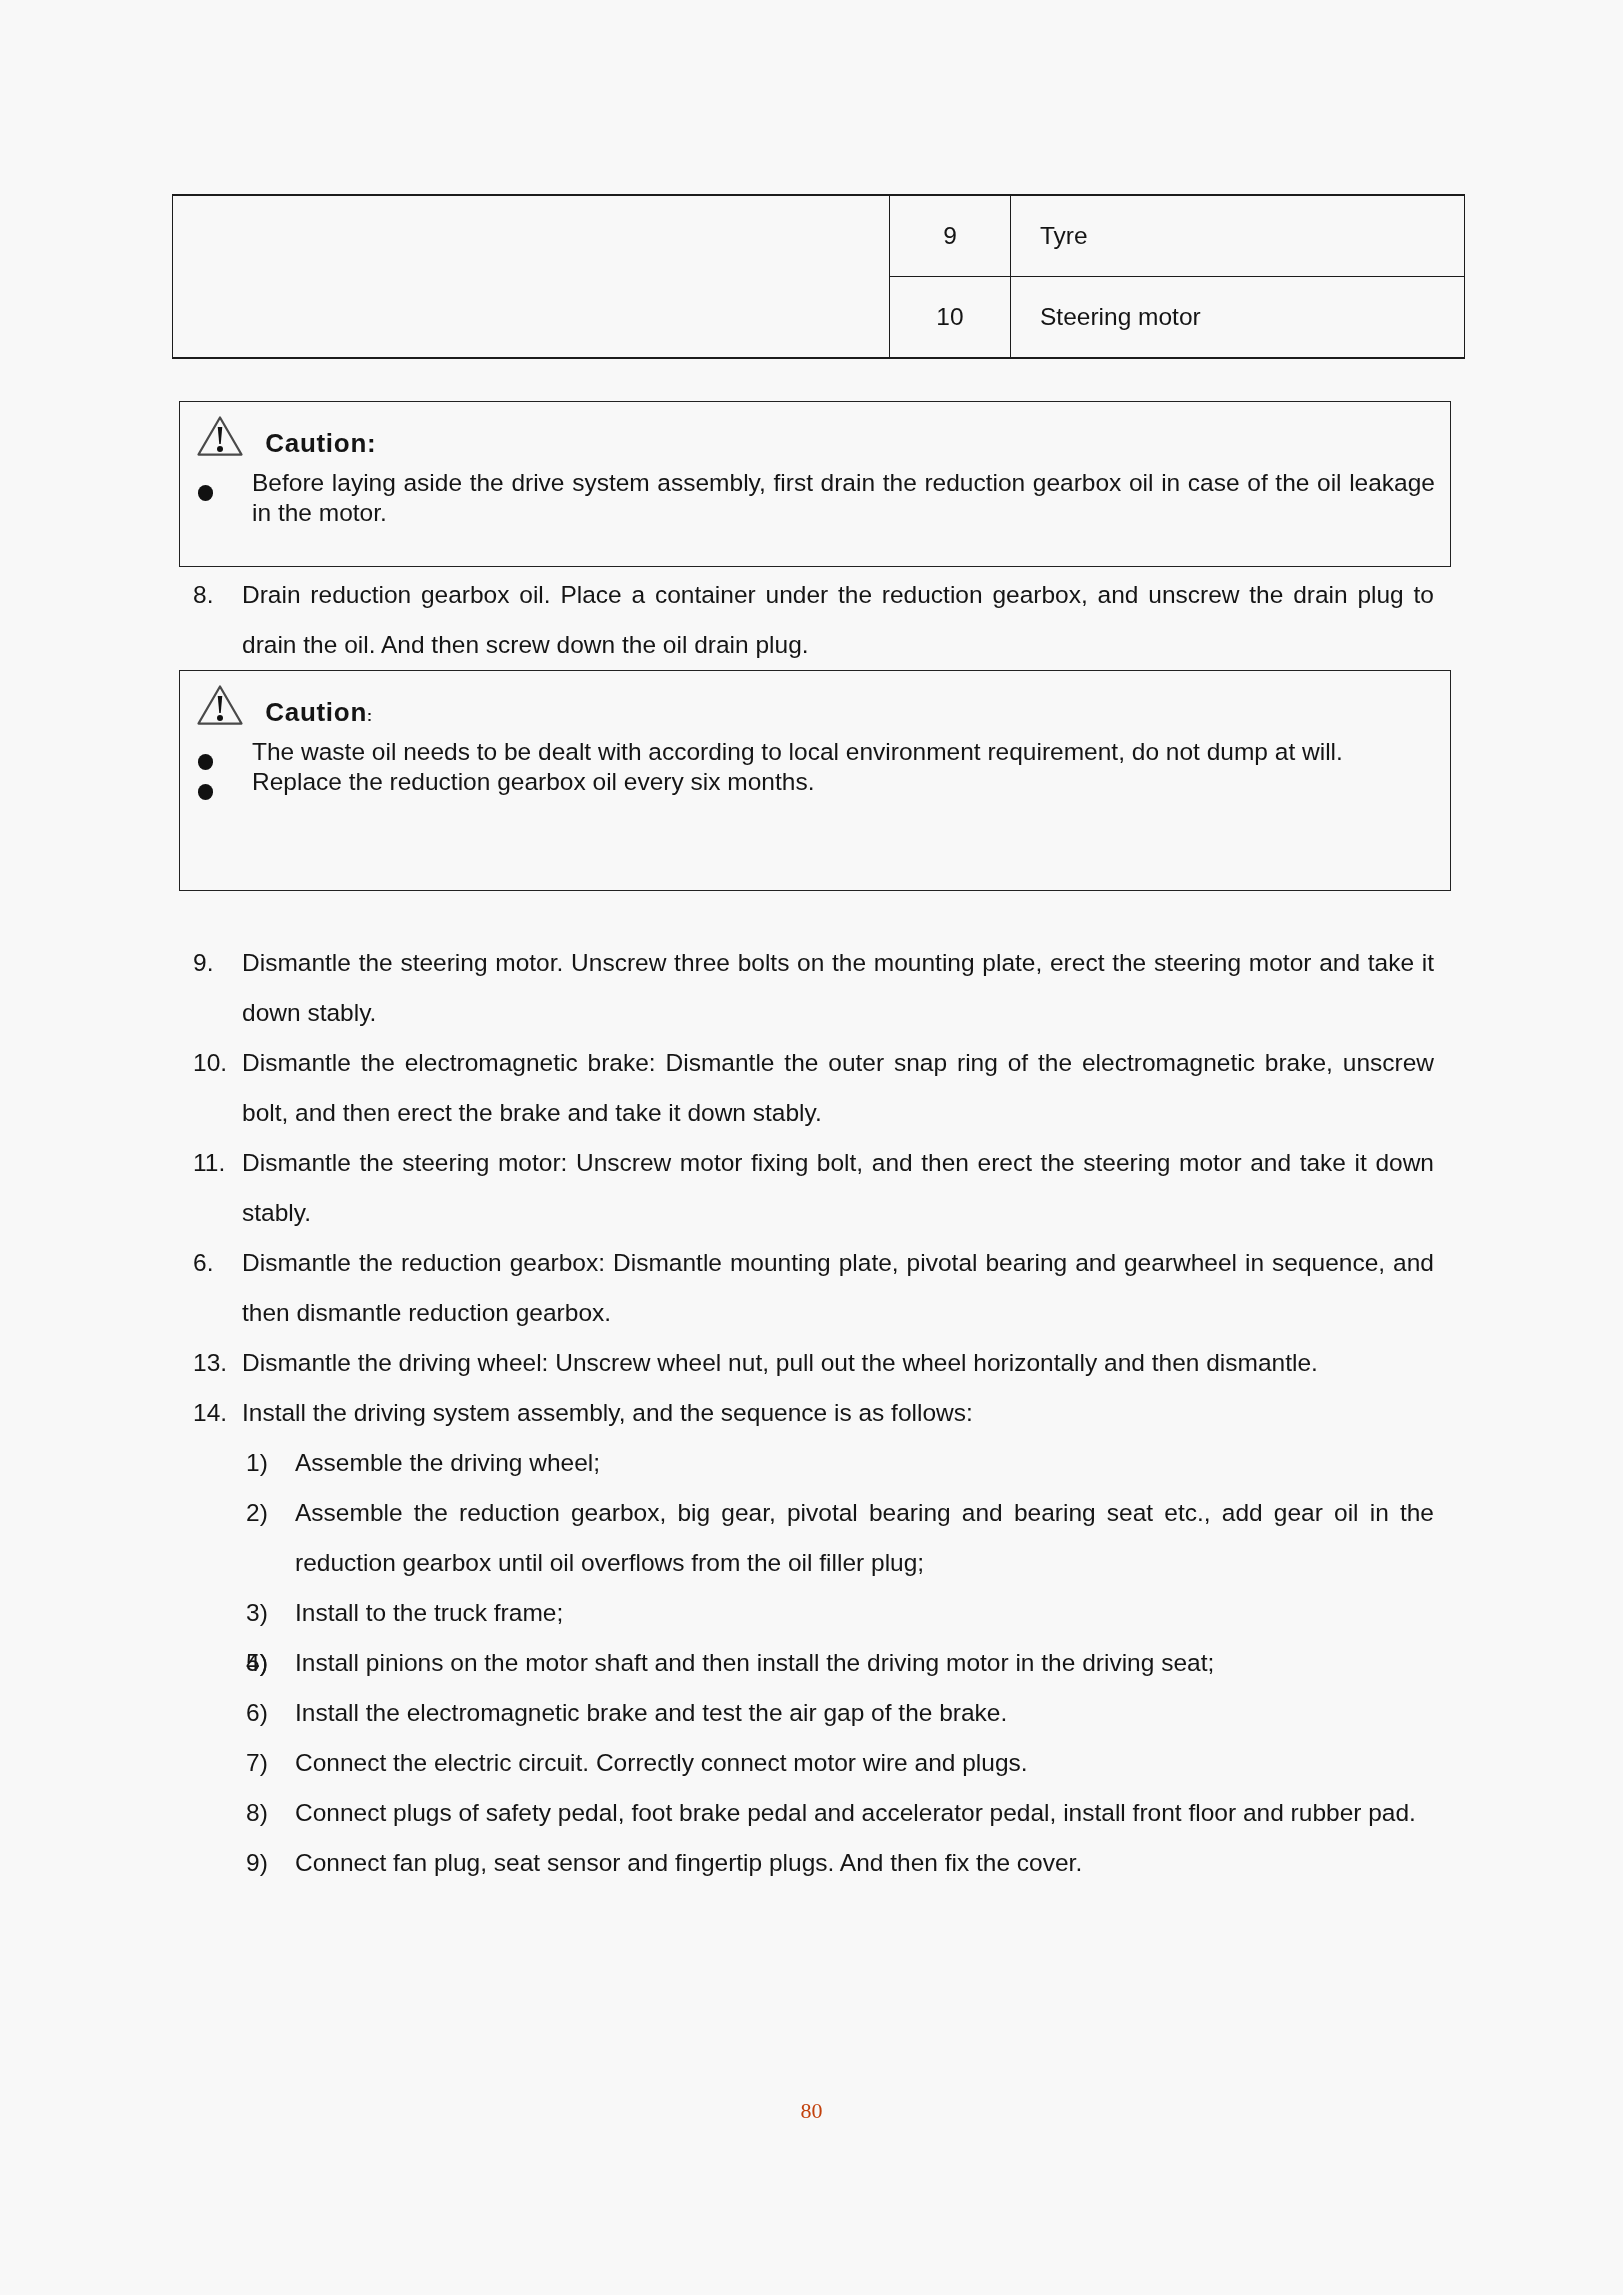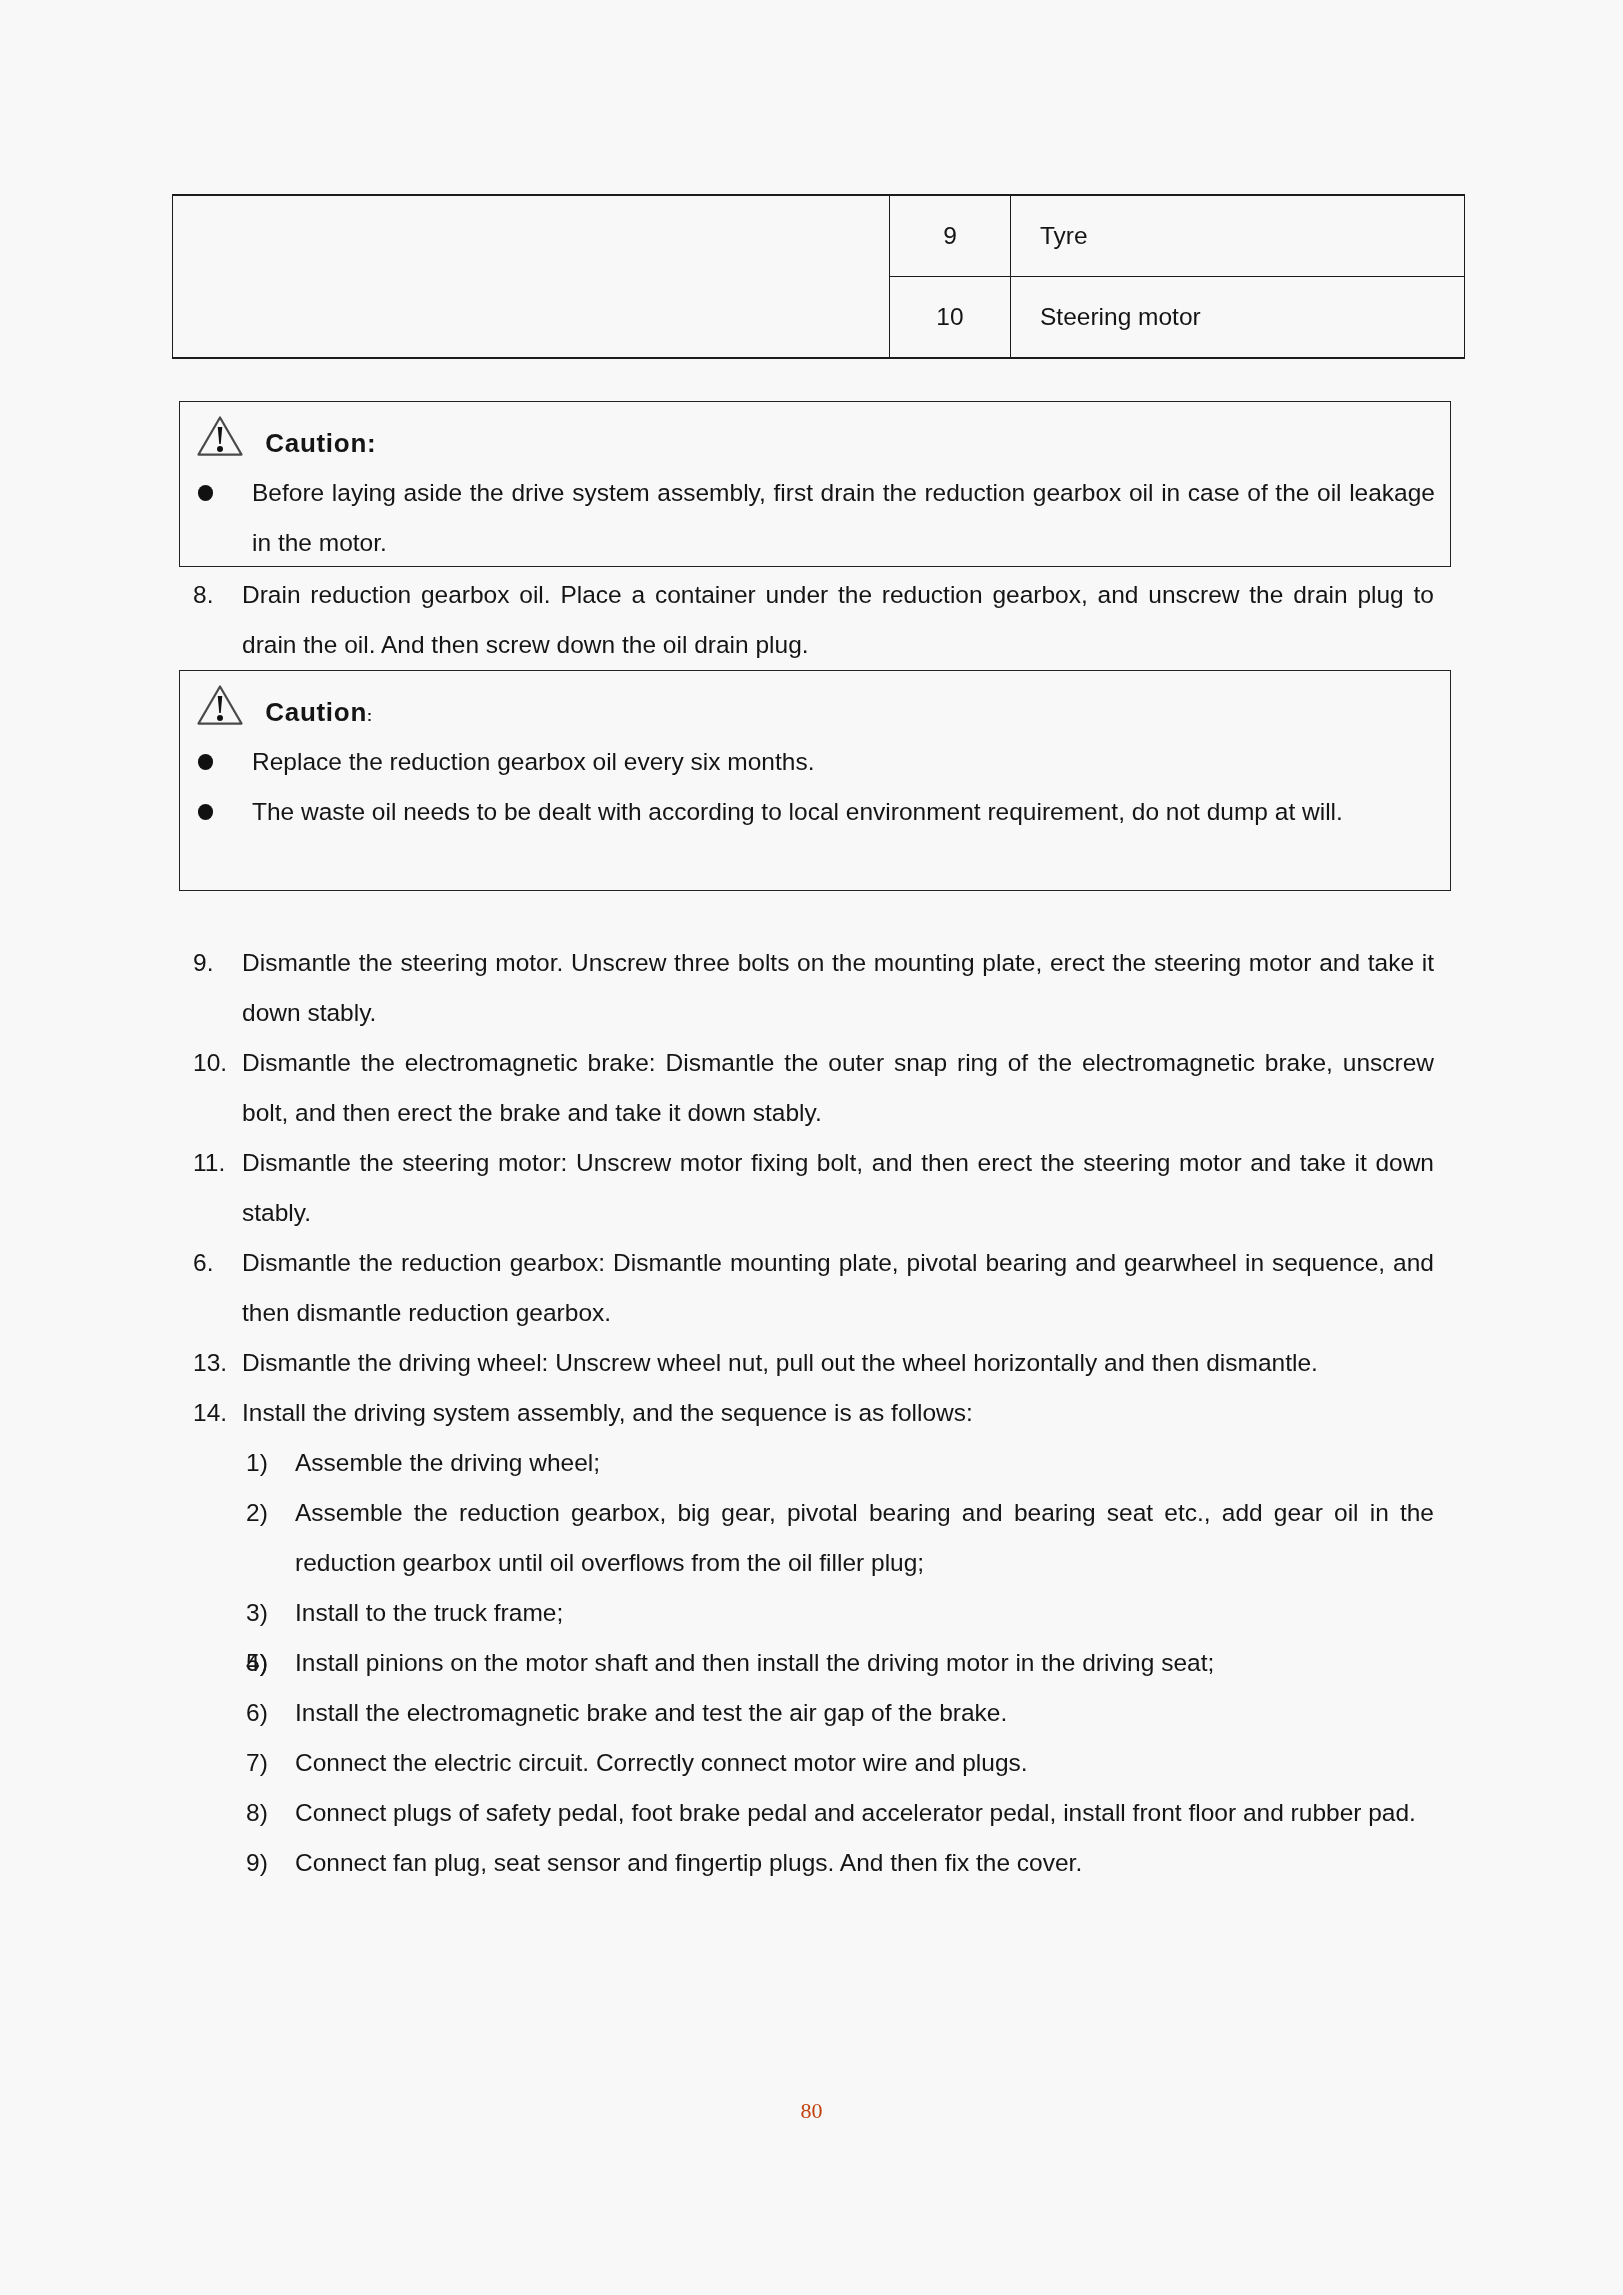--- a/index.html
+++ b/index.html
@@ -47,21 +47,21 @@
   .caution-title {
     margin-left: 19px;
     font-size: 26px; font-weight: bold; letter-spacing: 0.7px;
   }
   .caution-title .suffix { font-size: 15px; font-weight: bold; }
 
   .c-bullet {
     position: relative;
     margin-top: 8.9px;
     padding: 0 15px 0 72px;
-    font-size: 24.5px; line-height: 50px;
+    font-size: 24.5px; line-height: 30px;
     text-align: justify;
   }
   .c-bullet .dot {
     position: absolute; left: 17.7px; top: 17px;
     width: 15.7px; height: 15.7px; border-radius: 50%;
     background: #111;
   }
   .c-bullet + .c-bullet { margin-top: 0; }
 
   
@@ -151,25 +151,25 @@
           <path d="M45.5 26 h9 l-3 34 h-3 Z" fill="#111"></path>
           <circle cx="50" cy="70" r="6" fill="#111"></circle>
         </svg>
       </span>
       <span class="caution-title">
         <span>Caution</span><span class="suffix">:</span>
       </span>
     </div>
     <div class="c-bullet">
       <span class="dot"></span>
-      <span>Replace the reduction gearbox oil every six months.</span>
+      <span>The waste oil needs to be dealt with according to local environment requirement, do not dump at will.</span>
     </div>
     <div class="c-bullet">
       <span class="dot"></span>
-      <span>The waste oil needs to be dealt with according to local environment requirement, do not dump at will.</span>
+      <span>Replace the reduction gearbox oil every six months.</span>
     </div>
   </div>
 
   <div class="list-block">
 
     <div class="item">
       <span class="n">9.</span>
       <span>Dismantle the steering motor. Unscrew three bolts on the mounting plate, erect the steering motor and take it down stably.</span>
     </div>
     <div class="item">

